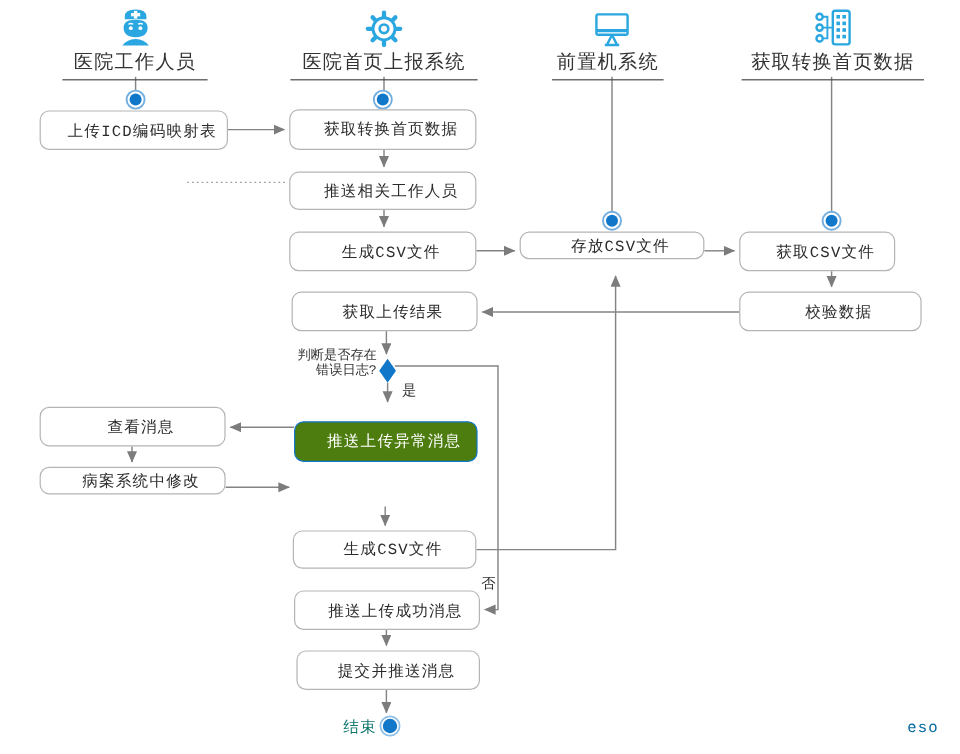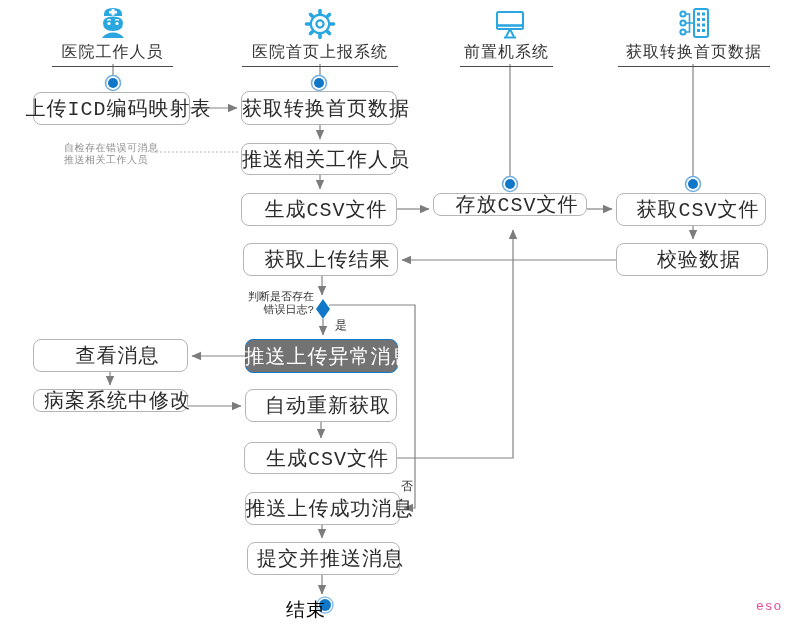--- a/index.html
+++ b/index.html
@@ -3,33 +3,33 @@
 <meta charset="utf-8">
 <style>
   html,body{margin:0;padding:0;background:#ffffff;}
   body{width:800px;height:628px;position:relative;overflow:hidden;
        font-family:"DejaVu Sans","Liberation Sans",sans-serif;}
   .canvas{position:absolute;inset:0;width:800px;height:628px;font-family:Liberation Mono, monospace;}
   .connector-layer{position:absolute;left:0;top:0;pointer-events:none;}
   .node{position:absolute;box-sizing:border-box;background:#fff;
         border:1px solid #b5b5b5;border-radius:8px;
         display:flex;align-items:center;justify-content:center;
-        font-size:20px;color:#2b2b2b;letter-spacing:1px;white-space:nowrap;padding-left:14px;}
-  .node.accent{background:#737373;border-color:#1177c8;color:#ffffff;}
+        font-size:13px;color:#2b2b2b;letter-spacing:1px;white-space:nowrap;padding-left:14px;}
+  .node.accent{background:#4d7c0f;border-color:#1177c8;color:#ffffff;margin-top:12px;}
   .lane-header{position:absolute;box-sizing:border-box;text-align:center;
         font-size:16px;color:#333;letter-spacing:1px;padding-bottom:3px;
         border-bottom:1px solid #4a4a4a;white-space:nowrap;}
   .lane-icon{position:absolute;}
   .note{position:absolute;font-size:10px;line-height:12px;color:#8d8d8d;
         letter-spacing:0.5px;white-space:pre-line;}
   .edge-label{position:absolute;font-size:12px;color:#333;}
   .decision-label{position:absolute;font-size:11px;line-height:13px;
         color:#333;text-align:right;white-space:pre-line;}
-  .end-label{position:absolute;font-size:19px;color:#000000;letter-spacing:1px;text-align:center;}
-  .watermark{position:absolute;font-size:13px;color:#ec4899;letter-spacing:1px;}
+  .end-label{position:absolute;font-size:13px;color:#0f766e;letter-spacing:1px;text-align:center;}
+  .watermark{position:absolute;font-size:13px;color:#0369a1;letter-spacing:1px;}
 </style>
 </head>
 <body>
 
 <div class="canvas">
 
   <svg class="connector-layer" width="800" height="628" viewBox="0 0 800 628">
     <defs>
       <marker id="ah" markerWidth="9" markerHeight="8" refX="7.5" refY="3.5" orient="auto">
         <path d="M0,0 L8,3.5 L0,7 Z" fill="#7c7c7c"></path>
@@ -136,33 +136,30 @@
   <div class="lane-header" style="left:52px;top:42px;width:121px">医院工作人员</div>
   <div class="lane-header" style="left:242px;top:42px;width:156px">医院首页上报系统</div>
   <div class="lane-header" style="left:460px;top:42px;width:93px">前置机系统</div>
   <div class="lane-header" style="left:618px;top:42px;width:152px">获取转换首页数据</div>
 
   <div class="node" style="left:33px;top:92px;width:157px;height:33px">上传ICD编码映射表</div>
   <div class="node" style="left:241px;top:91px;width:156px;height:34px">获取转换首页数据</div>
   <div class="node" style="left:241px;top:143px;width:156px;height:32px">推送相关工作人员</div>
   <div class="node" style="left:241px;top:193px;width:156px;height:33px">生成CSV文件</div>
   <div class="node" style="left:433px;top:193px;width:154px;height:23px">存放CSV文件</div>
-  <div class="node" style="left:616px;top:193px;width:150px;height:33px">获取CSV文件</div>
+  <div class="node" style="left:616px;top:193px;width:130px;height:33px">获取CSV文件</div>
   <div class="node" style="left:243px;top:243px;width:155px;height:33px">获取上传结果</div>
   <div class="node" style="left:616px;top:243px;width:152px;height:33px">校验数据</div>
   <div class="node accent" style="left:245px;top:339px;width:153px;height:34px">推送上传异常消息</div>
   <div class="node" style="left:33px;top:339px;width:155px;height:33px">查看消息</div>
   <div class="node" style="left:33px;top:389px;width:155px;height:23px">病案系统中修改</div>
-  <div class="node" style="left:245px;top:389px;width:152px;height:33px">自动重新获取</div>
   <div class="node" style="left:244px;top:442px;width:153px;height:32px">生成CSV文件</div>
   <div class="node" style="left:245px;top:492px;width:155px;height:33px">推送上传成功消息</div>
   <div class="node" style="left:247px;top:542px;width:153px;height:33px">提交并推送消息</div>
 
-  <div class="note" style="left:64px;top:143px">自检存在错误可消息
-推送相关工作人员</div>
   <div class="decision-label" style="left:228px;top:291px;width:86px">判断是否存在
 错误日志?</div>
   <div class="edge-label" style="left:335px;top:317px">是</div>
   <div class="edge-label" style="left:401px;top:478px">否</div>
   <div class="end-label" style="left:286px;top:597px">结束</div>
   <div class="watermark" style="left:756px;top:599px">eso</div>
 
 </div>
 
 </body></html>

